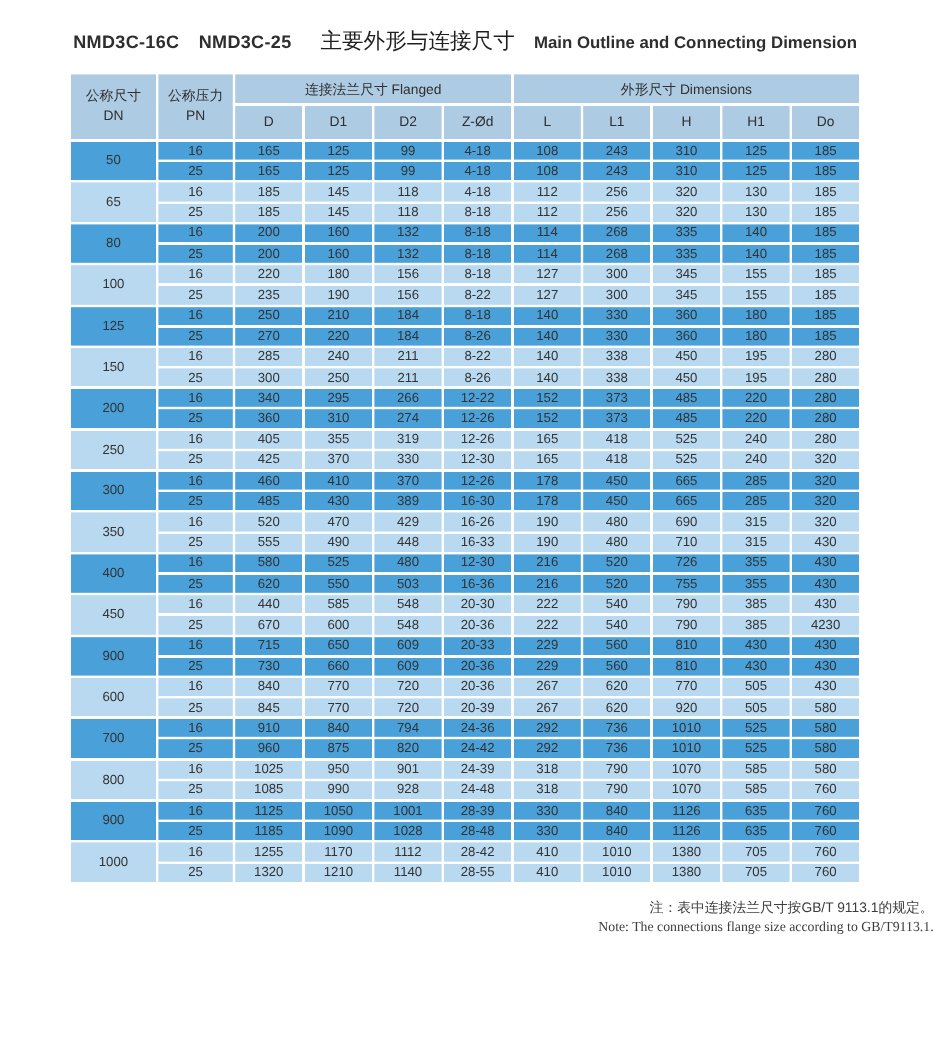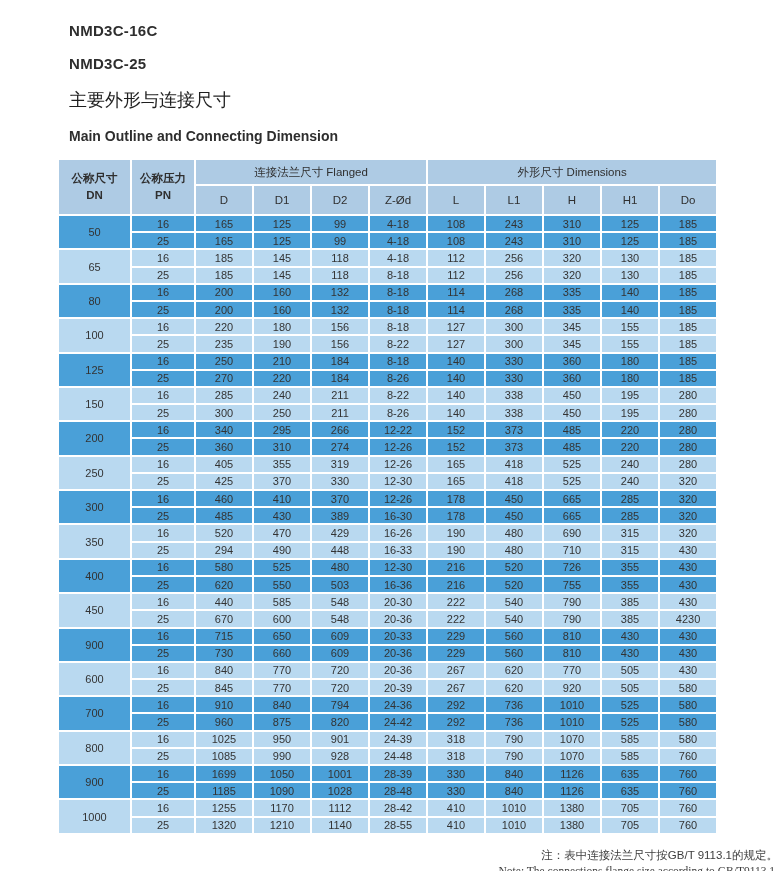--- a/index.html
+++ b/index.html
@@ -16,21 +16,20 @@
     box-sizing: border-box;
     padding: 18px 0 0 57px;
     position: relative;
   }
   .title-row {
     display: flex;
     align-items: baseline;
     gap: 16px;
     margin: 4px 0 14px 4px;
     white-space: nowrap;
-    flex-direction: column;
   }
   .title-model {
     font-size: 15px;
     font-weight: bold;
     color: #2e2e2e;
     letter-spacing: 0.3px;
   }
   .title-zh {
     font-size: 18px;
     font-weight: normal;
@@ -58,21 +57,21 @@
   thead th {
     background: #aecbe4;
     color: #2f2f2f;
     font-weight: normal;
   }
   thead tr.group-row th {
     height: 24px;
     font-size: 11.5px;
   }
   thead th.stub {
-    font-weight: bold;
+    font-weight: normal;
     font-size: 11.5px;
     line-height: 1.45;
   }
   thead tr.sub-row th {
     height: 28px;
     font-size: 11.5px;
   }
   tbody td {
     height: 15.2px;
     color: #333333;
@@ -374,21 +373,21 @@
           <td>429</td>
           <td>16-26</td>
           <td>190</td>
           <td>480</td>
           <td>690</td>
           <td>315</td>
           <td>320</td>
         </tr>
         <tr class="shade-light">
           <td>25</td>
-          <td>294</td>
+          <td>555</td>
           <td>490</td>
           <td>448</td>
           <td>16-33</td>
           <td>190</td>
           <td>480</td>
           <td>710</td>
           <td>315</td>
           <td>430</td>
         </tr>
         <tr class="shade-dark">
@@ -537,21 +536,21 @@
           <td>24-48</td>
           <td>318</td>
           <td>790</td>
           <td>1070</td>
           <td>585</td>
           <td>760</td>
         </tr>
         <tr class="shade-dark">
           <td rowspan="2">900</td>
           <td>16</td>
-          <td>1699</td>
+          <td>1125</td>
           <td>1050</td>
           <td>1001</td>
           <td>28-39</td>
           <td>330</td>
           <td>840</td>
           <td>1126</td>
           <td>635</td>
           <td>760</td>
         </tr>
         <tr class="shade-dark">

